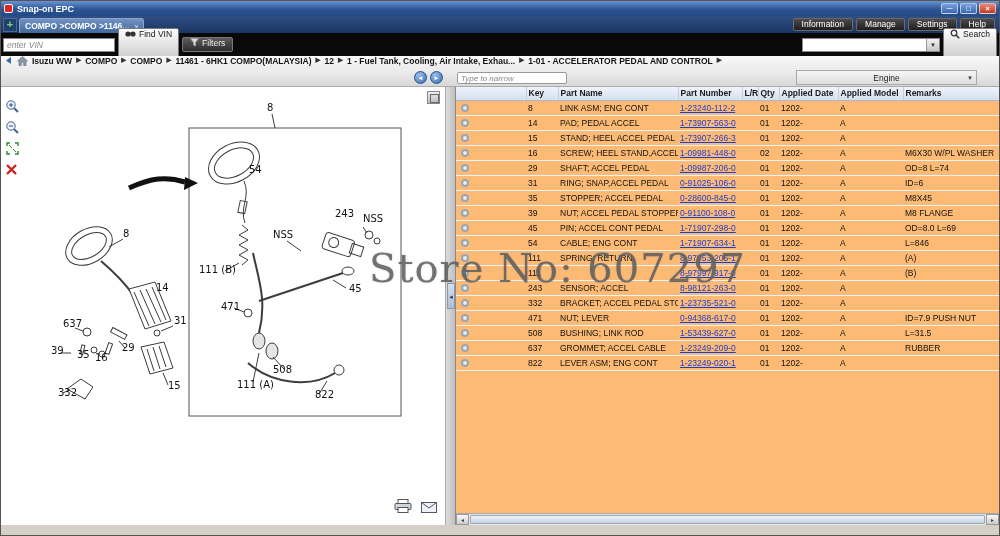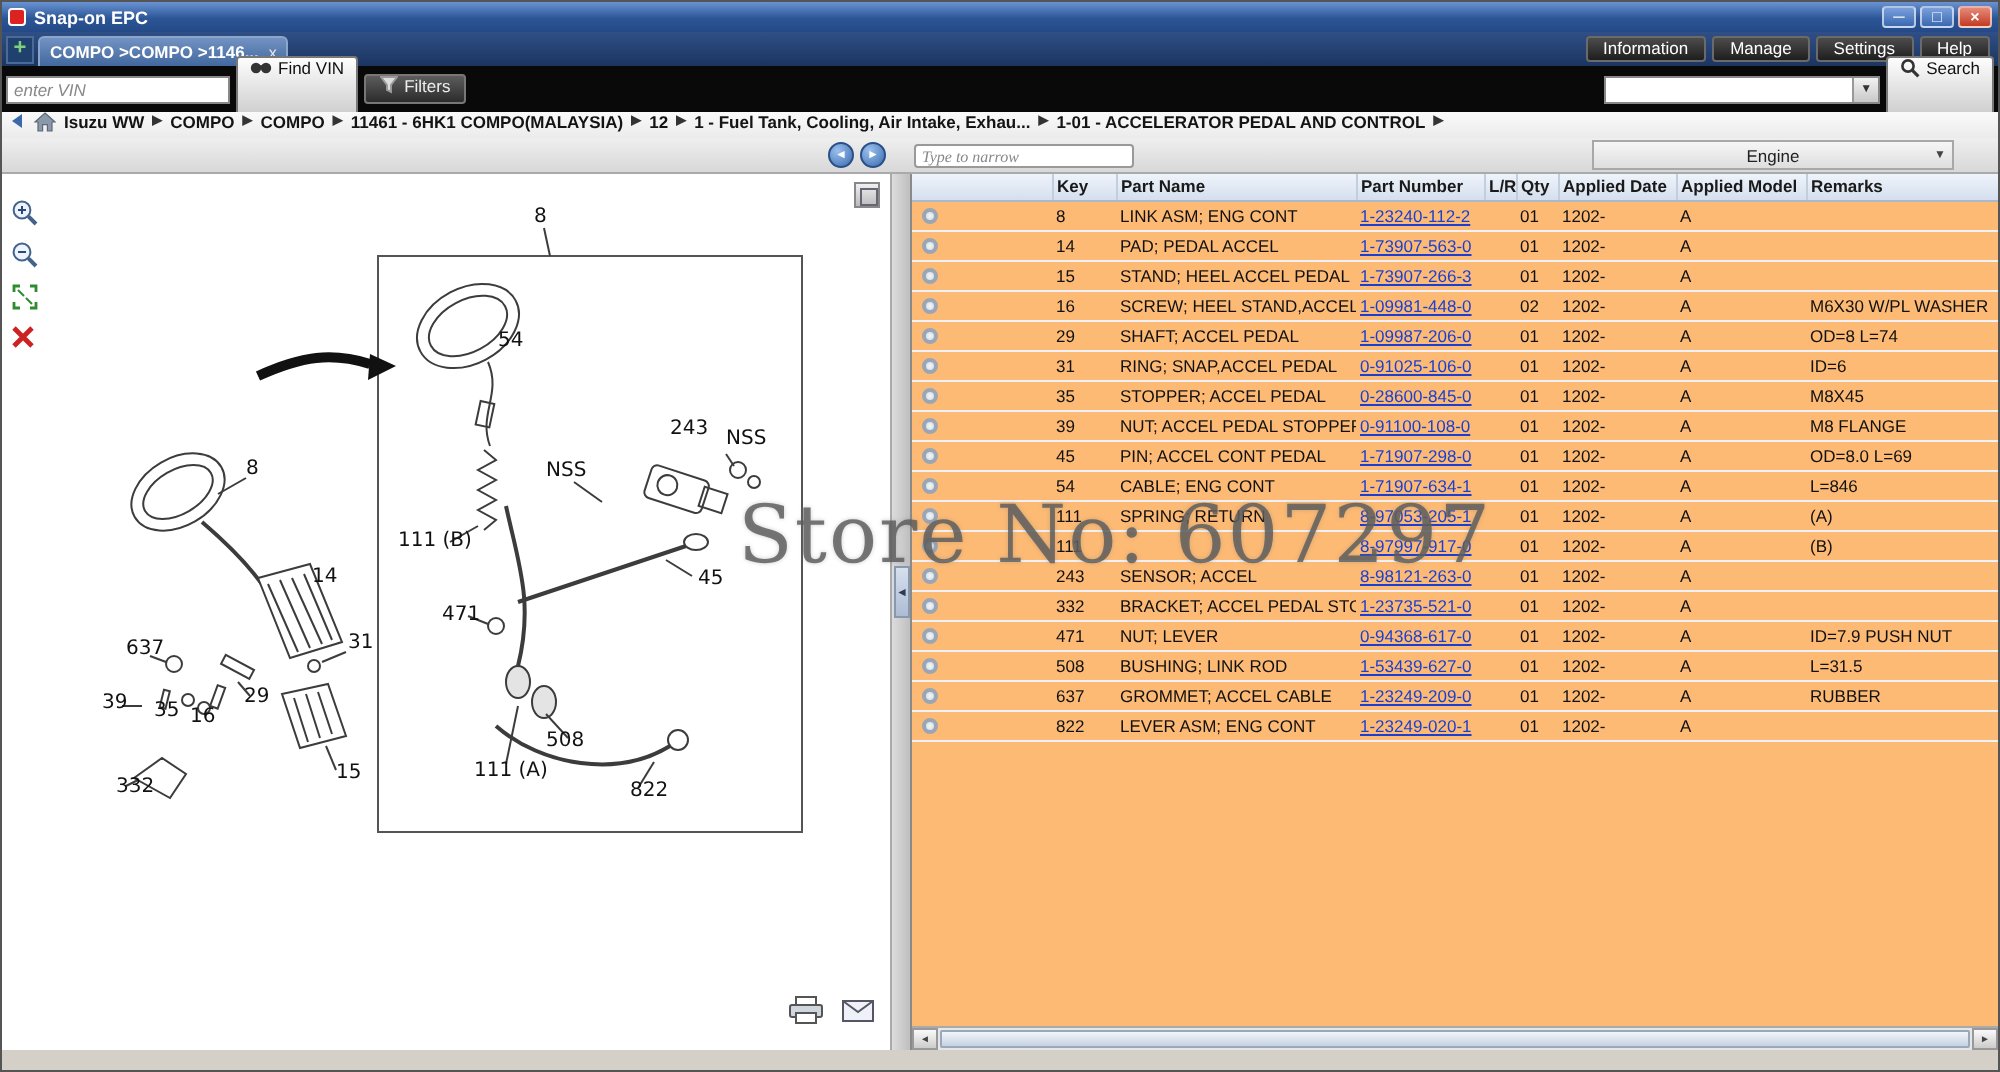--- a/index.html
+++ b/index.html
@@ -33,21 +33,21 @@
   .combo .drop{width:13px;background:linear-gradient(#f2f2f2,#c8c8c8);border-left:1px solid #999;font-size:6px;text-align:center;line-height:12px;color:#333;cursor:pointer}
 
   
   .breadcrumb{position:absolute;top:55px;left:0;right:0;height:27px;background:linear-gradient(#fafafa,#dcdcdc);border-bottom:1px solid #b8b8b8;display:flex;align-items:flex-start;font-size:8.5px;font-weight:bold;color:#141414;padding:0 3px;gap:4px;white-space:nowrap}
   .crumb{cursor:pointer}
   .crumb-sep{font-size:6.5px;color:#333}
 
   
   .filterrow{position:absolute;top:68px;left:0;right:0;height:18px;background:linear-gradient(#efefef,#d8d8d8);border-bottom:1px solid #aaa}
   .navcircle{position:absolute;top:2px;width:13px;height:13px;border-radius:50%;background:radial-gradient(circle at 35% 30%,#9cc0ee,#3a6cb0);border:1px solid #2a4f86;color:#fff;font-size:6px;line-height:12px;text-align:center;cursor:pointer}
-  .narrow-input{position:absolute;left:456px;top:3px;width:110px;height:12px;font-size:8px;padding:0 3px;border:1px solid #999;border-radius:2px;font-family:Liberation Serif, serif}
+  .narrow-input{position:absolute;left:456px;top:3px;width:110px;height:12px;font-size:8px;padding:0 3px;border:1px solid #999;border-radius:2px;font-family:Liberation Sans, sans-serif}
   .engine-dd{position:absolute;left:795px;top:1px;width:181px;height:15px;background:linear-gradient(#f6f6f6,#dedede);border:1px solid #a8a8a8;font-size:8.5px;text-align:center;line-height:14px;color:#222;cursor:pointer}
   .engine-dd .arrow{position:absolute;right:3px;top:0;font-size:6px;line-height:14px;color:#444}
 
   
   .main{position:absolute;top:86px;left:0;right:0;height:438px;background:#fff}
   .diagram{position:absolute;left:0;top:0;width:444px;height:438px;background:#fff;overflow:hidden}
   .toolstrip{position:absolute;left:4px;top:12px;display:flex;flex-direction:column;gap:6px;z-index:5}
   .toolstrip .ticon{width:15px;height:15px;cursor:pointer}
   .thumb-btn{position:absolute;right:5px;top:4px;width:13px;height:13px;background:linear-gradient(#f0f0f0,#bbb);border:1px solid #888;z-index:5;cursor:pointer}
   .thumb-btn::after{content:"";position:absolute;left:2px;top:2px;width:7px;height:7px;border:1px solid #667}

